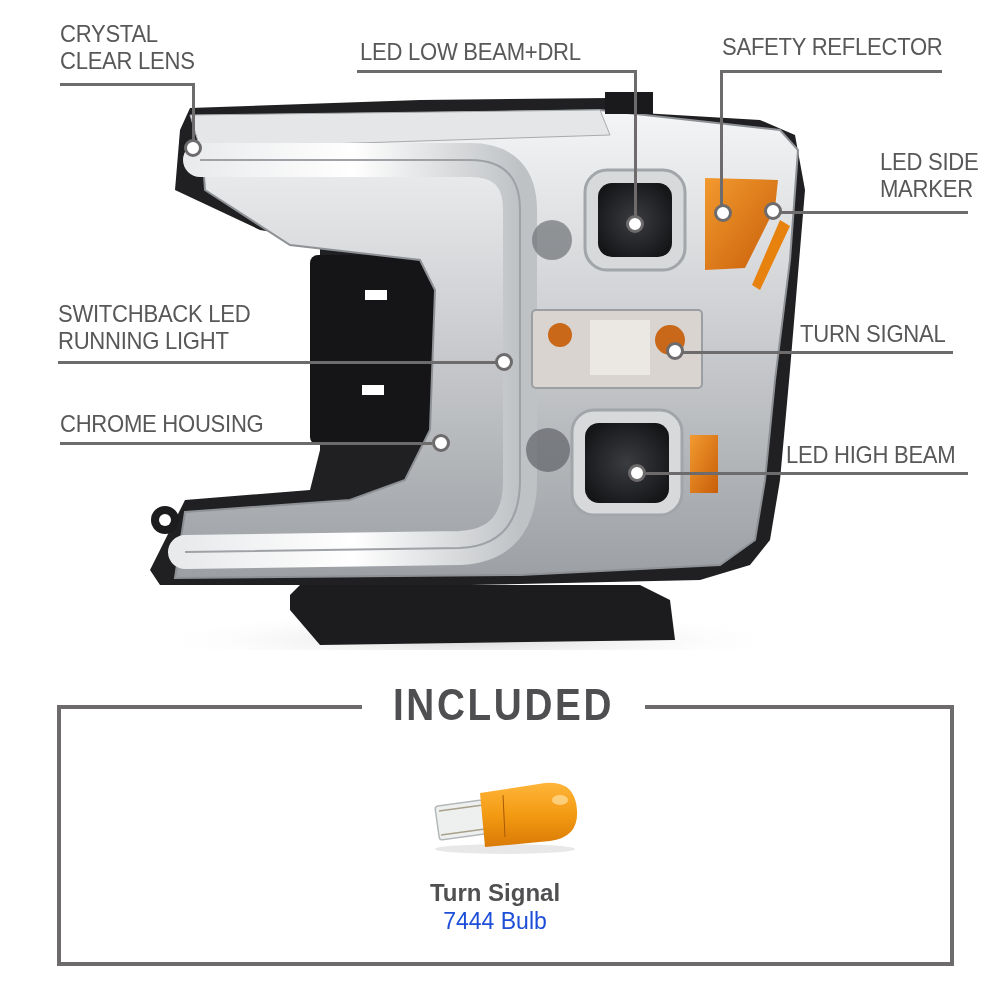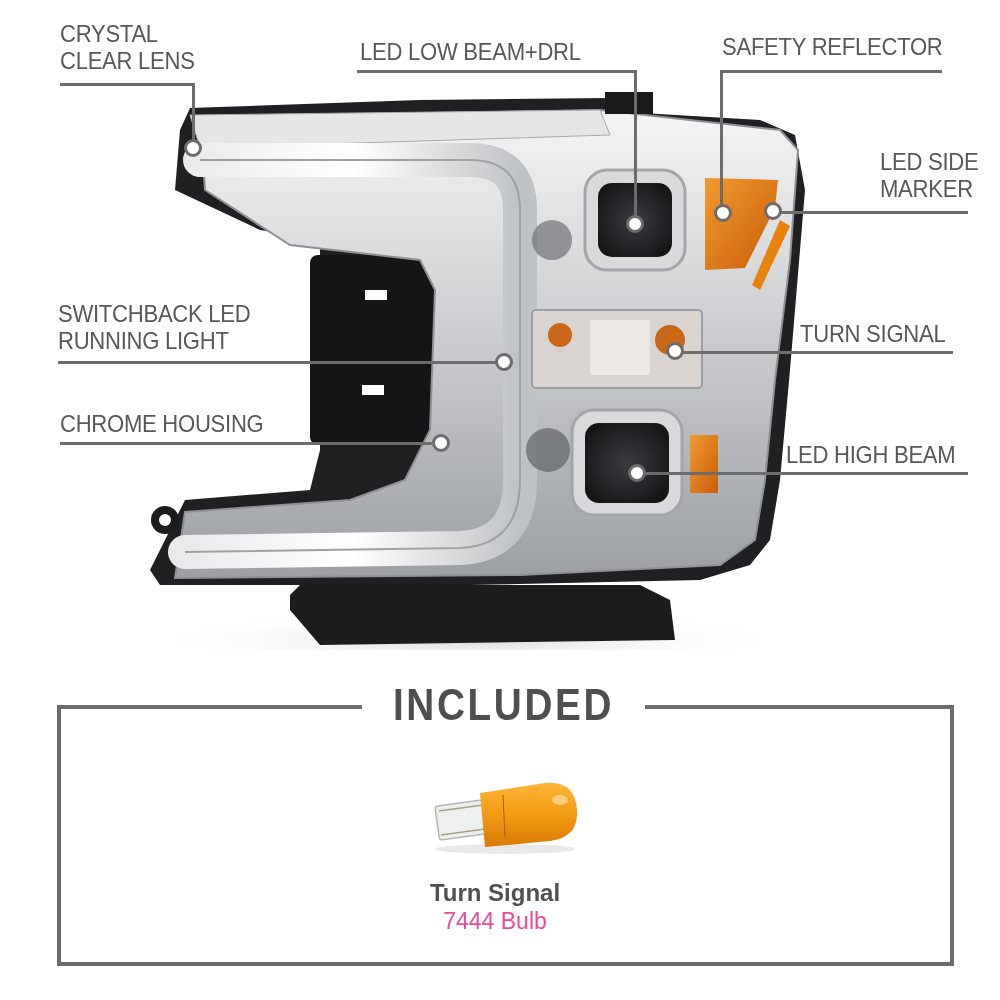--- a/index.html
+++ b/index.html
@@ -16,21 +16,21 @@
                   border:4px solid #6e6b6d; border-top:none; box-sizing:border-box; }
   .box-top-left { position:absolute; left:57px; top:705px; width:305px; height:4px; background:#6e6b6d; }
   .box-top-right { position:absolute; left:645px; top:705px; width:309px; height:4px; background:#6e6b6d; }
   .included-title { position:absolute; left:362px; top:680px; width:283px; text-align:center;
                     font-size:44px; font-weight:bold; letter-spacing:3px; color:#4f4f51; line-height:50px;
                     transform:scaleX(0.88); }
   .bulb { position:absolute; left:425px; top:775px; width:160px; height:80px; }
   .bulb-title { position:absolute; left:380px; top:879px; width:230px; text-align:center;
                 font-size:24px; font-weight:bold; color:#505052; line-height:28px; }
   .bulb-sub { position:absolute; left:380px; top:907px; width:230px; text-align:center;
-              font-size:23px; color:#ec4899; line-height:28px; }
+              font-size:23px; color:#1d4ed8; line-height:28px; }
 </style>
 </head>
 <body>
 
 <svg id="headlight" viewBox="140 90 680 560" xmlns="http://www.w3.org/2000/svg">
   <defs>
     <linearGradient id="chrome" x1="0" y1="0" x2="0" y2="1">
       <stop offset="0" stop-color="#f4f5f6"></stop>
       <stop offset="0.5" stop-color="#c9cbce"></stop>
       <stop offset="1" stop-color="#9c9fa3"></stop>

